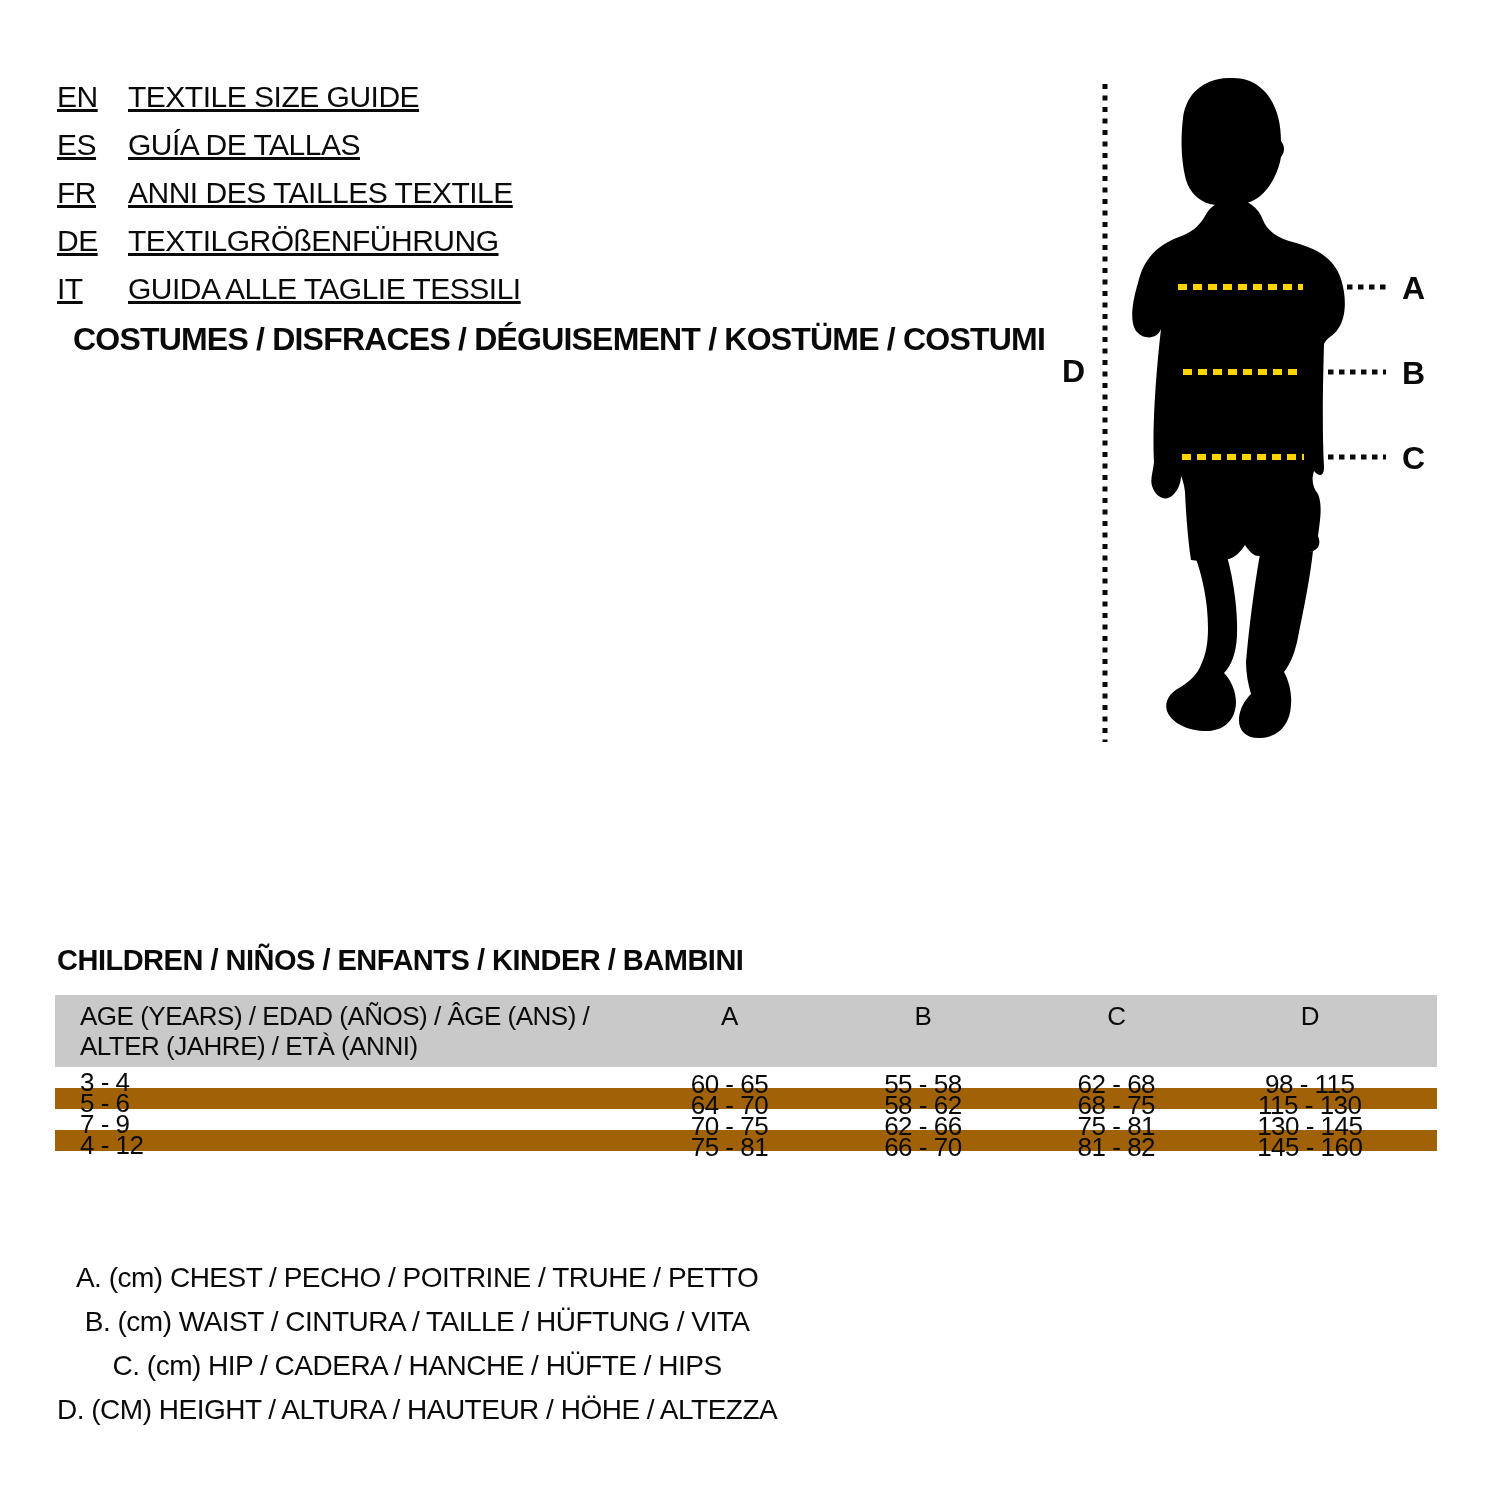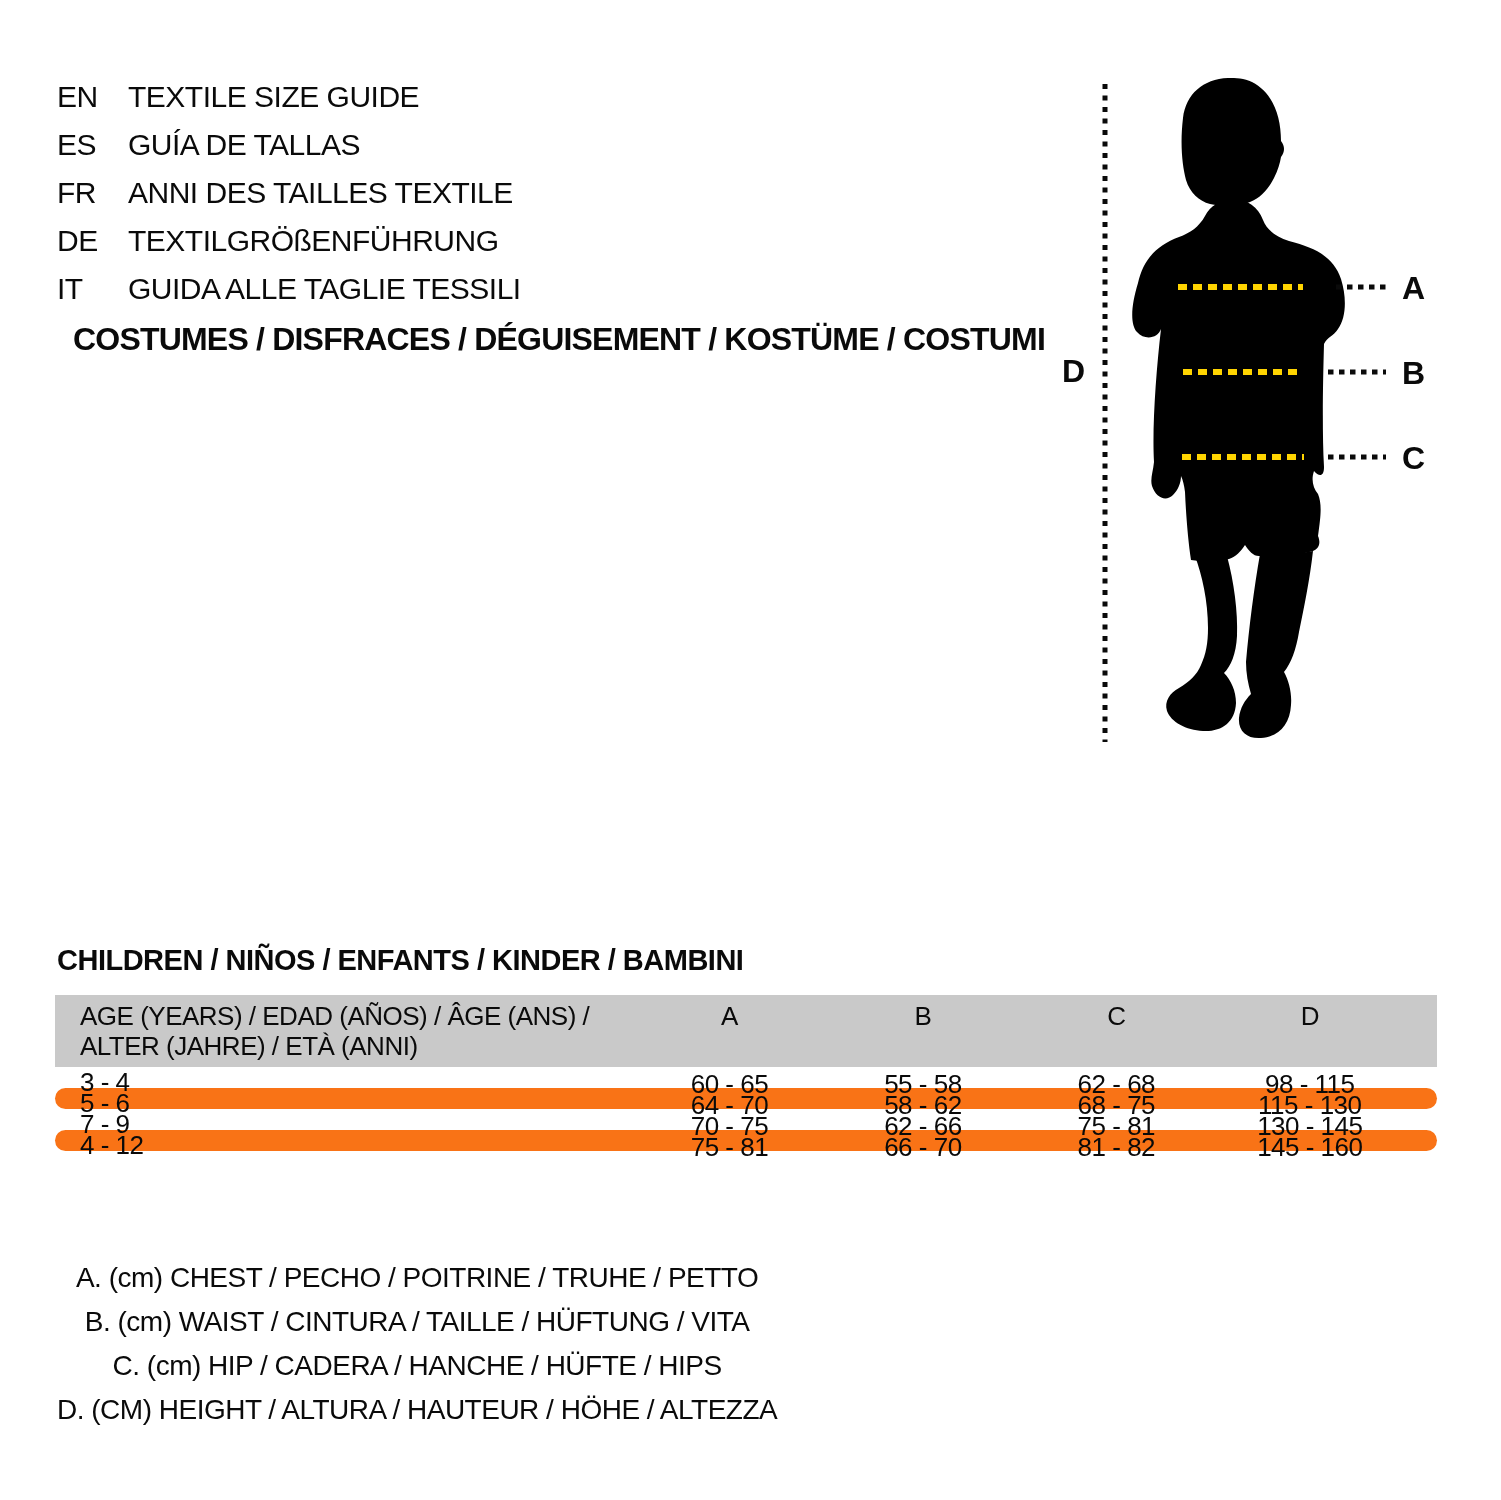--- a/index.html
+++ b/index.html
@@ -9,21 +9,21 @@
     position: relative;
     width: 1501px;
     height: 1500px;
     background: #ffffff;
     overflow: hidden;
     letter-spacing: -0.5px;
   }
 
   
   .lang-block { position: absolute; left: 57px; top: 73px; }
-  .lang-row { display: flex; align-items: center; height: 48px; font-size: 30px; }
+  .lang-row { display: flex; align-items: center; height: 48px; font-size: 30px; text-decoration: underline; }
   .lang-code { width: 71px; flex: 0 0 71px; }
   .lang-label { white-space: nowrap; }
 
   .category-title {
     position: absolute; left: 57px; top: 321px;
     font-size: 32px; font-weight: 800; white-space: nowrap;
     letter-spacing: -0.8px;
     margin-left: 16px;
   }
 
@@ -34,21 +34,21 @@
   
   .children-title { position: absolute; left: 57px; top: 944px; font-size: 29px; font-weight: 700; white-space: nowrap; }
 
   
   .size-table { position: absolute; left: 55px; top: 995px; width: 1382px; font-size: 26px; }
   .t-head { display: flex; background: #c9c9c9; padding: 6px 0 6px 0; }
   .t-head .col-age { line-height: 30px; }
   .col-age { width: 41.8%; padding-left: 25px; text-align: left; }
   .col-val { width: 14%; text-align: center; line-height: 30px; }
   .t-row { display: flex; align-items: flex-start; height: 21px; }
-  .t-row.alt { background: #f97316; border-radius: 16px; }
+  .t-row.alt { background: #a16207; }
   .t-row .col-val { line-height: 35px; }
 
   
   .legend { position: absolute; left: 57px; top: 1256px; }
   .legend-line { height: 44px; line-height: 44px; font-size: 28px; white-space: nowrap; text-align: center; }
 </style>
 </head>
 <body>
 
 <div class="canvas">

